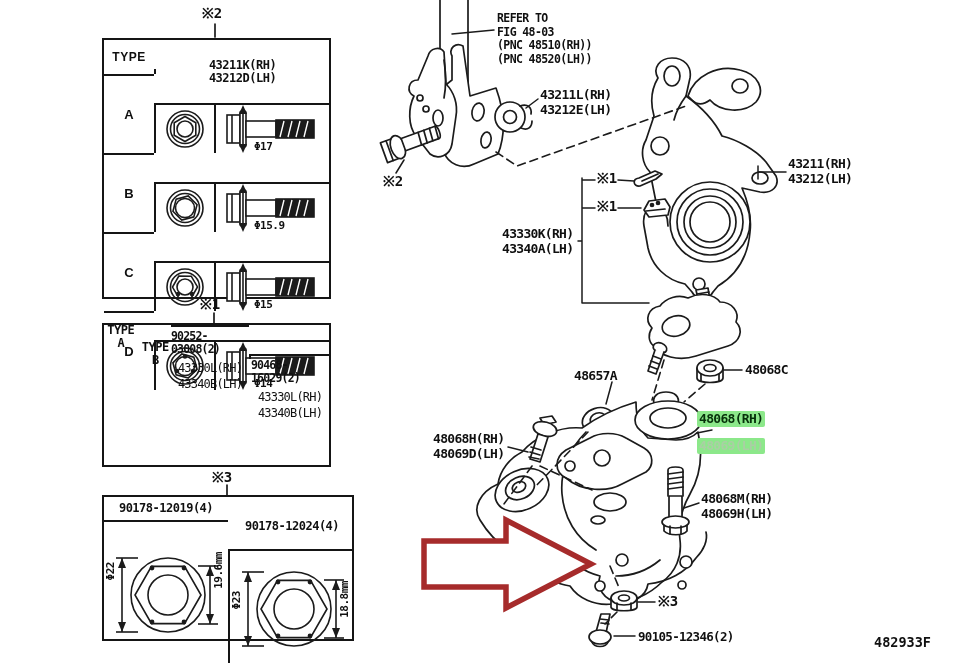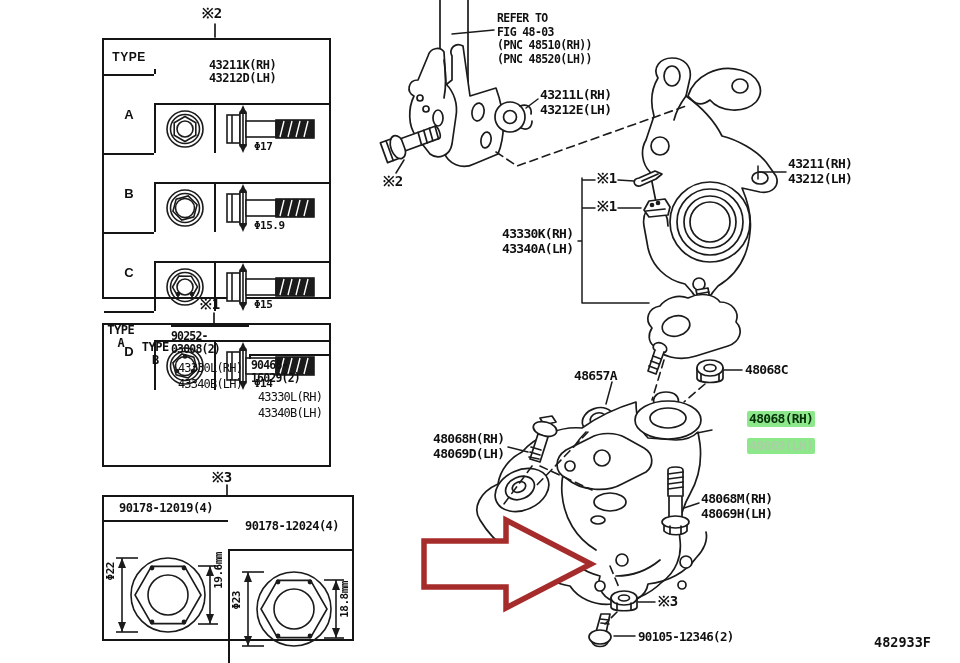--- a/index.html
+++ b/index.html
@@ -451,21 +451,21 @@
   <div class="lbl ref" style="left:383px;top:174px;">※2</div>
 
   <div class="lbl" style="left:502px;top:226px;">
     <div>43330K(RH)</div>
     <div>43340A(LH)</div>
   </div>
 
   <div class="lbl" style="left:574px;top:368px;">48657A</div>
   <div class="lbl" style="left:745px;top:362px;">48068C</div>
 
-  <div style="position:absolute;left:747px;top:411px;z-index:3;">
+  <div style="position:absolute;left:697px;top:411px;z-index:3;">
     <div class="lbl hl hl1" style="position:static;">48068(RH)</div>
     <div class="lbl hl hl2" style="position:static;margin-top:11px;">48069(LH)</div>
   </div>
 
   <div class="lbl" style="left:433px;top:431px;">
     <div>48068H(RH)</div>
     <div>48069D(LH)</div>
   </div>
 
   <div class="lbl" style="left:701px;top:491px;">

